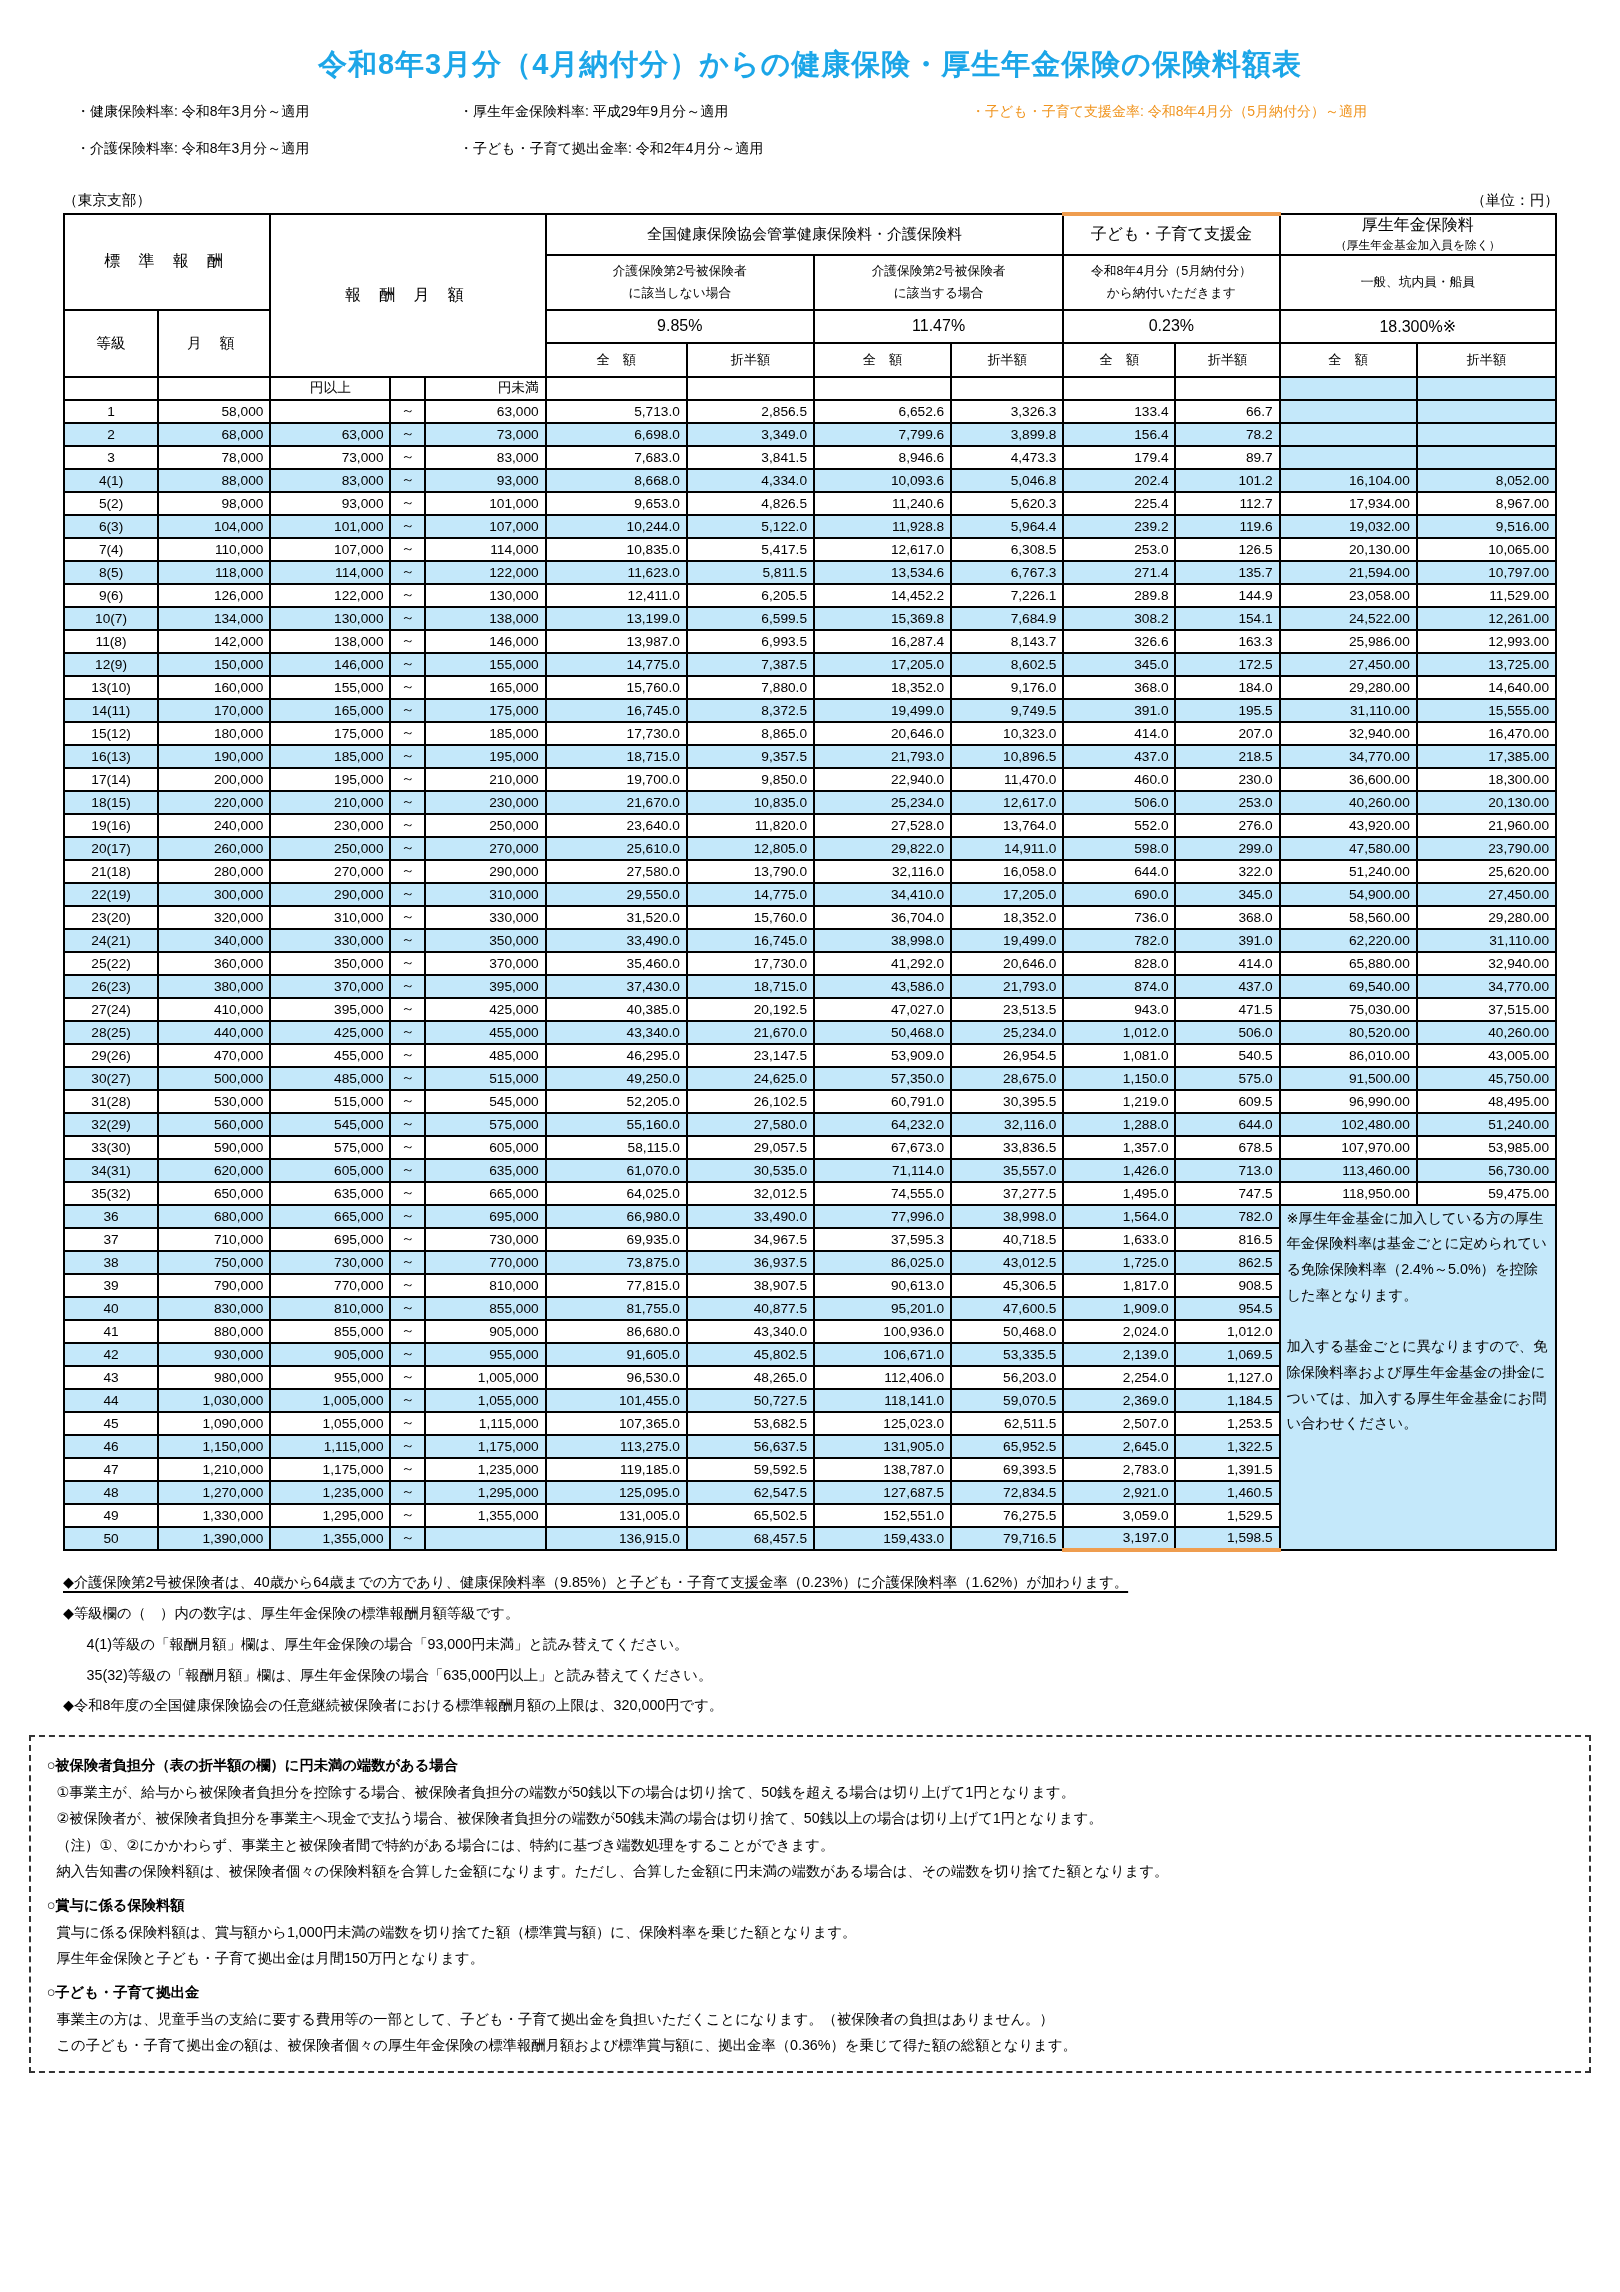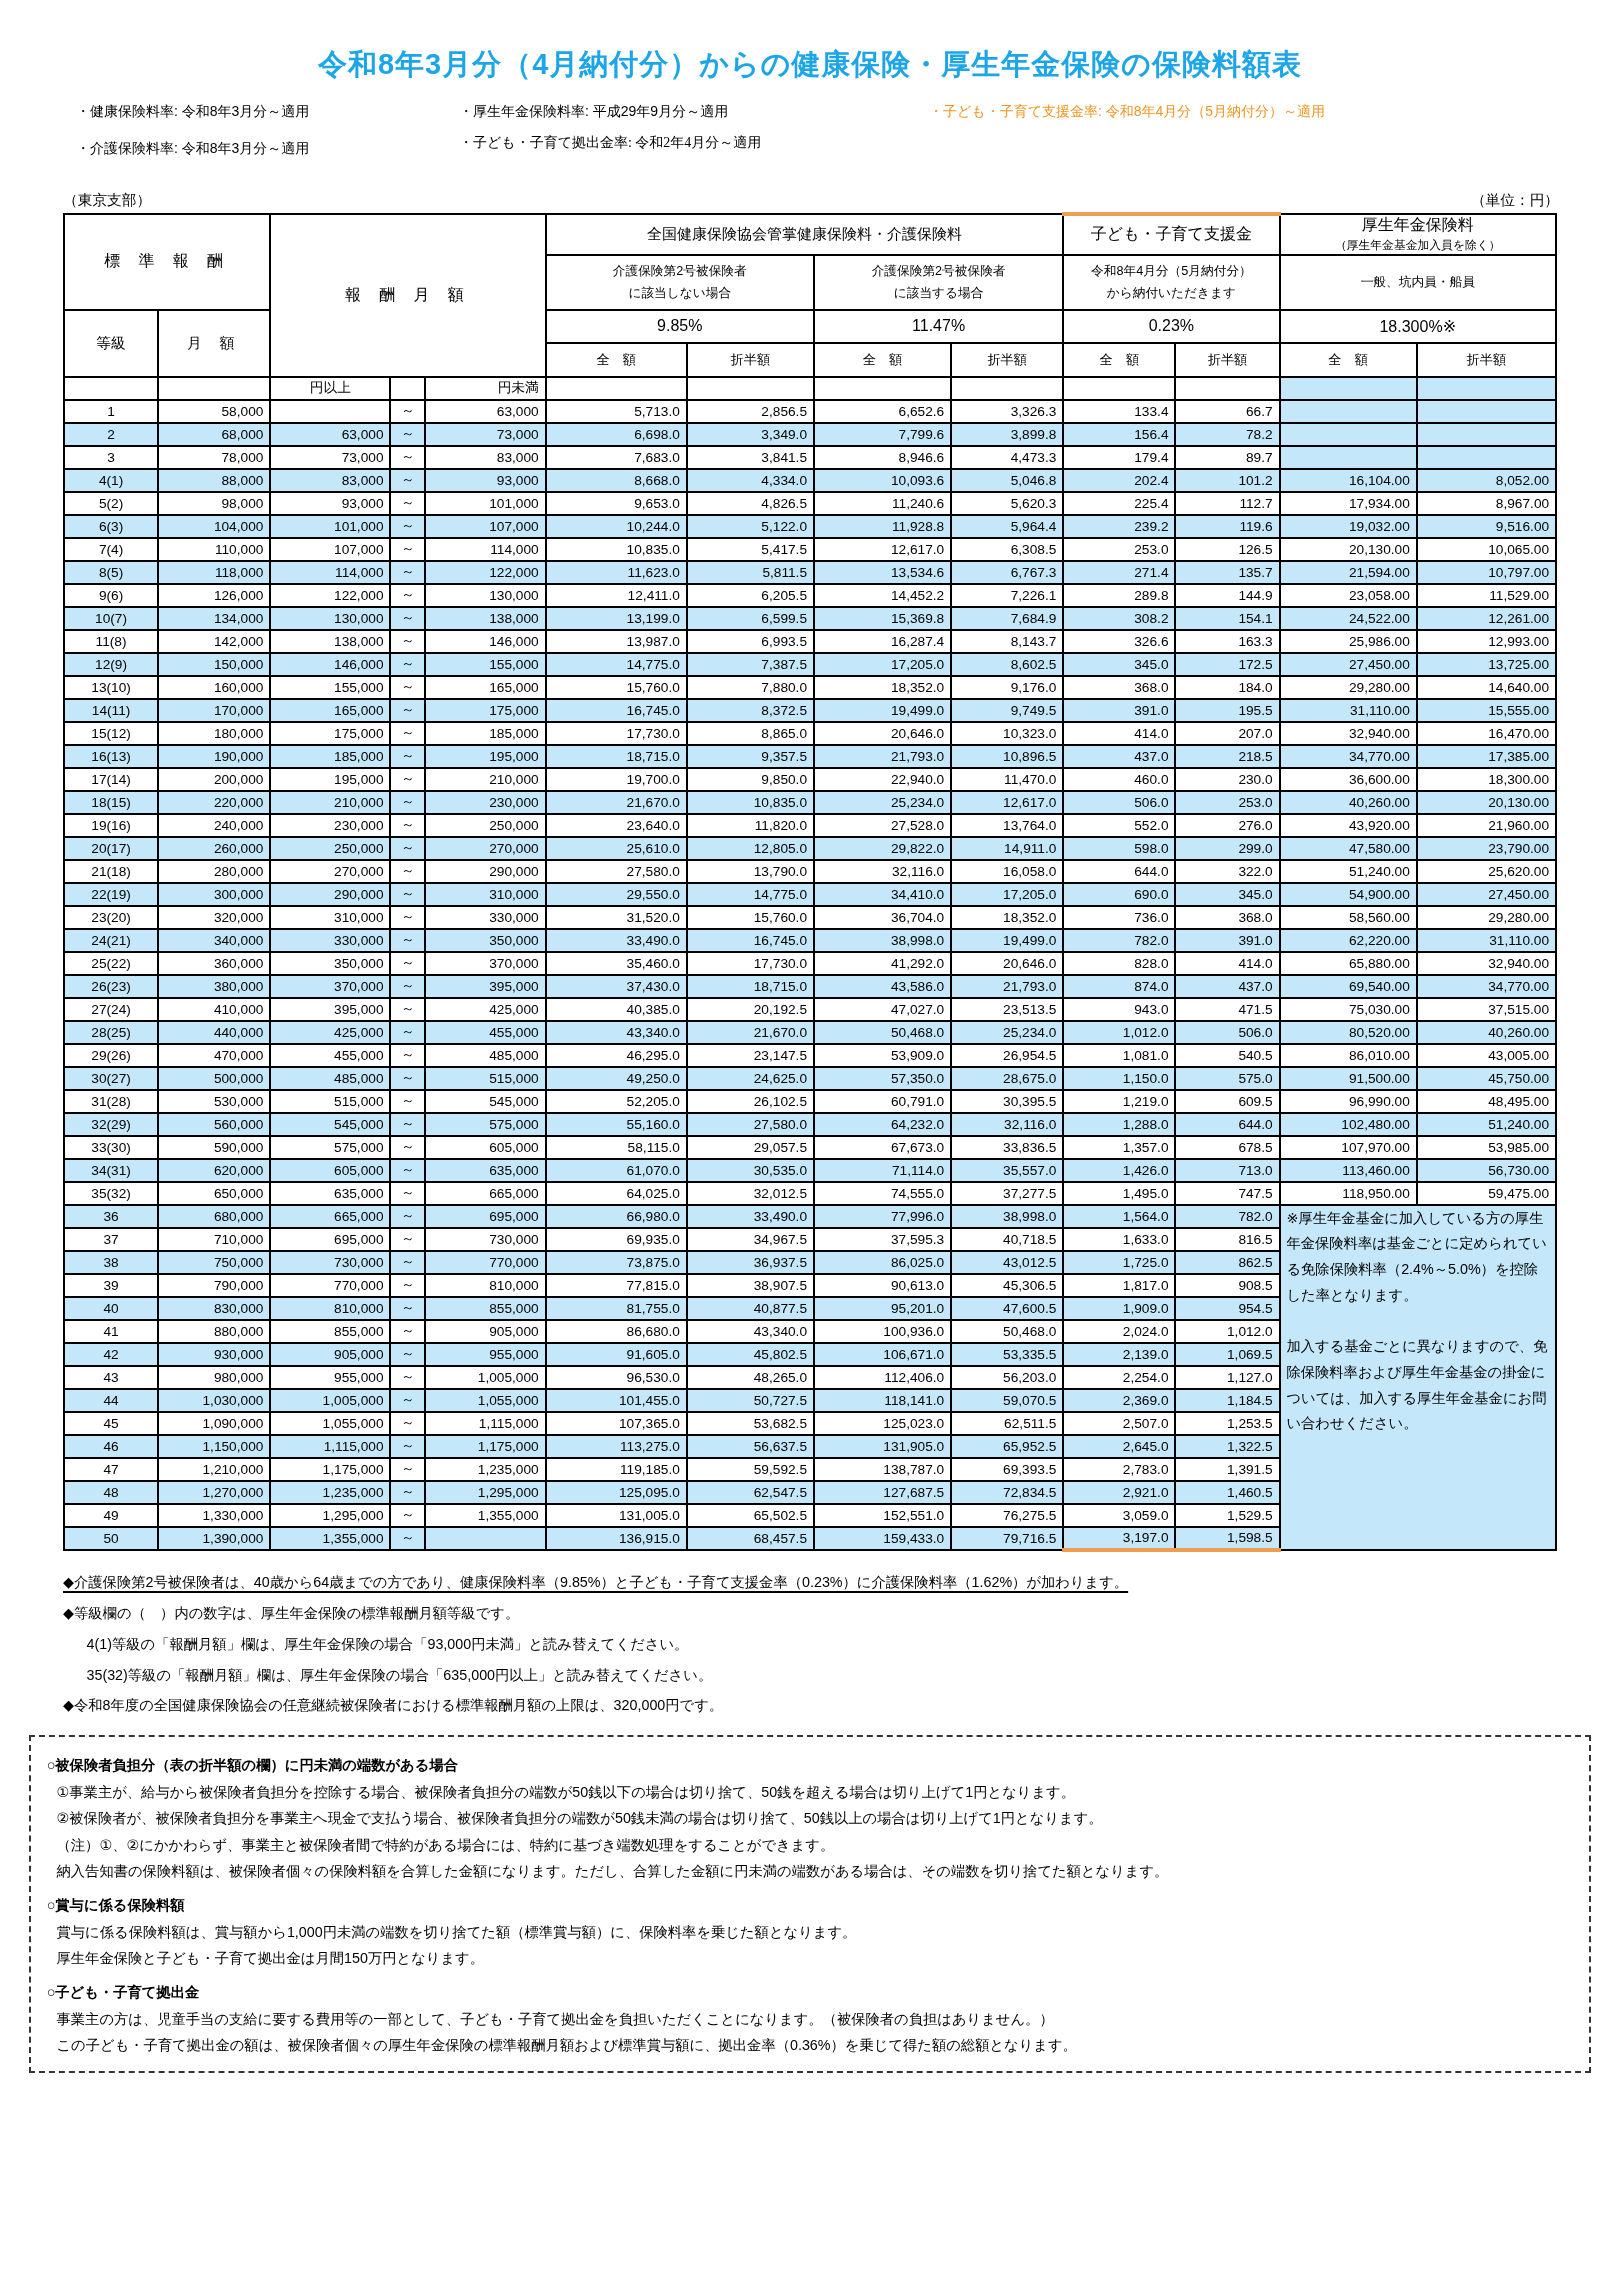--- a/index.html
+++ b/index.html
@@ -18,22 +18,22 @@
   .page-title{
     margin:45px 0 13.7px 0;text-align:center;
     font-size:29px;font-weight:bold;color:var(--title-blue);
     letter-spacing:1px;
   }
   .rate-notes{position:relative;height:84px;font-size:14px;}
   .rate-note{position:absolute;white-space:nowrap;}
   .rn-health{left:76px;top:3.9px;}
   .rn-care{left:76px;top:41px;}
   .rn-pension{left:459px;top:3.9px;}
-  .rn-contrib{left:459px;top:35px;font-family:Liberation Serif, serif;}
-  .rn-support{left:929px;top:3.9px;color:var(--note-orange);}
+  .rn-contrib{left:459px;top:41px;}
+  .rn-support{left:971px;top:3.9px;color:var(--note-orange);}
   .meta-row{position:relative;height:29px;font-size:14.7px;}
   .branch{position:absolute;left:63px;bottom:2px;}
   .unit{position:absolute;right:61px;bottom:2px;}
 
   table#main-table{
     border-collapse:collapse;table-layout:fixed;
     width:1494px;margin-left:63px;
     font-size:13.7px;
   }
   #main-table th,#main-table td{

